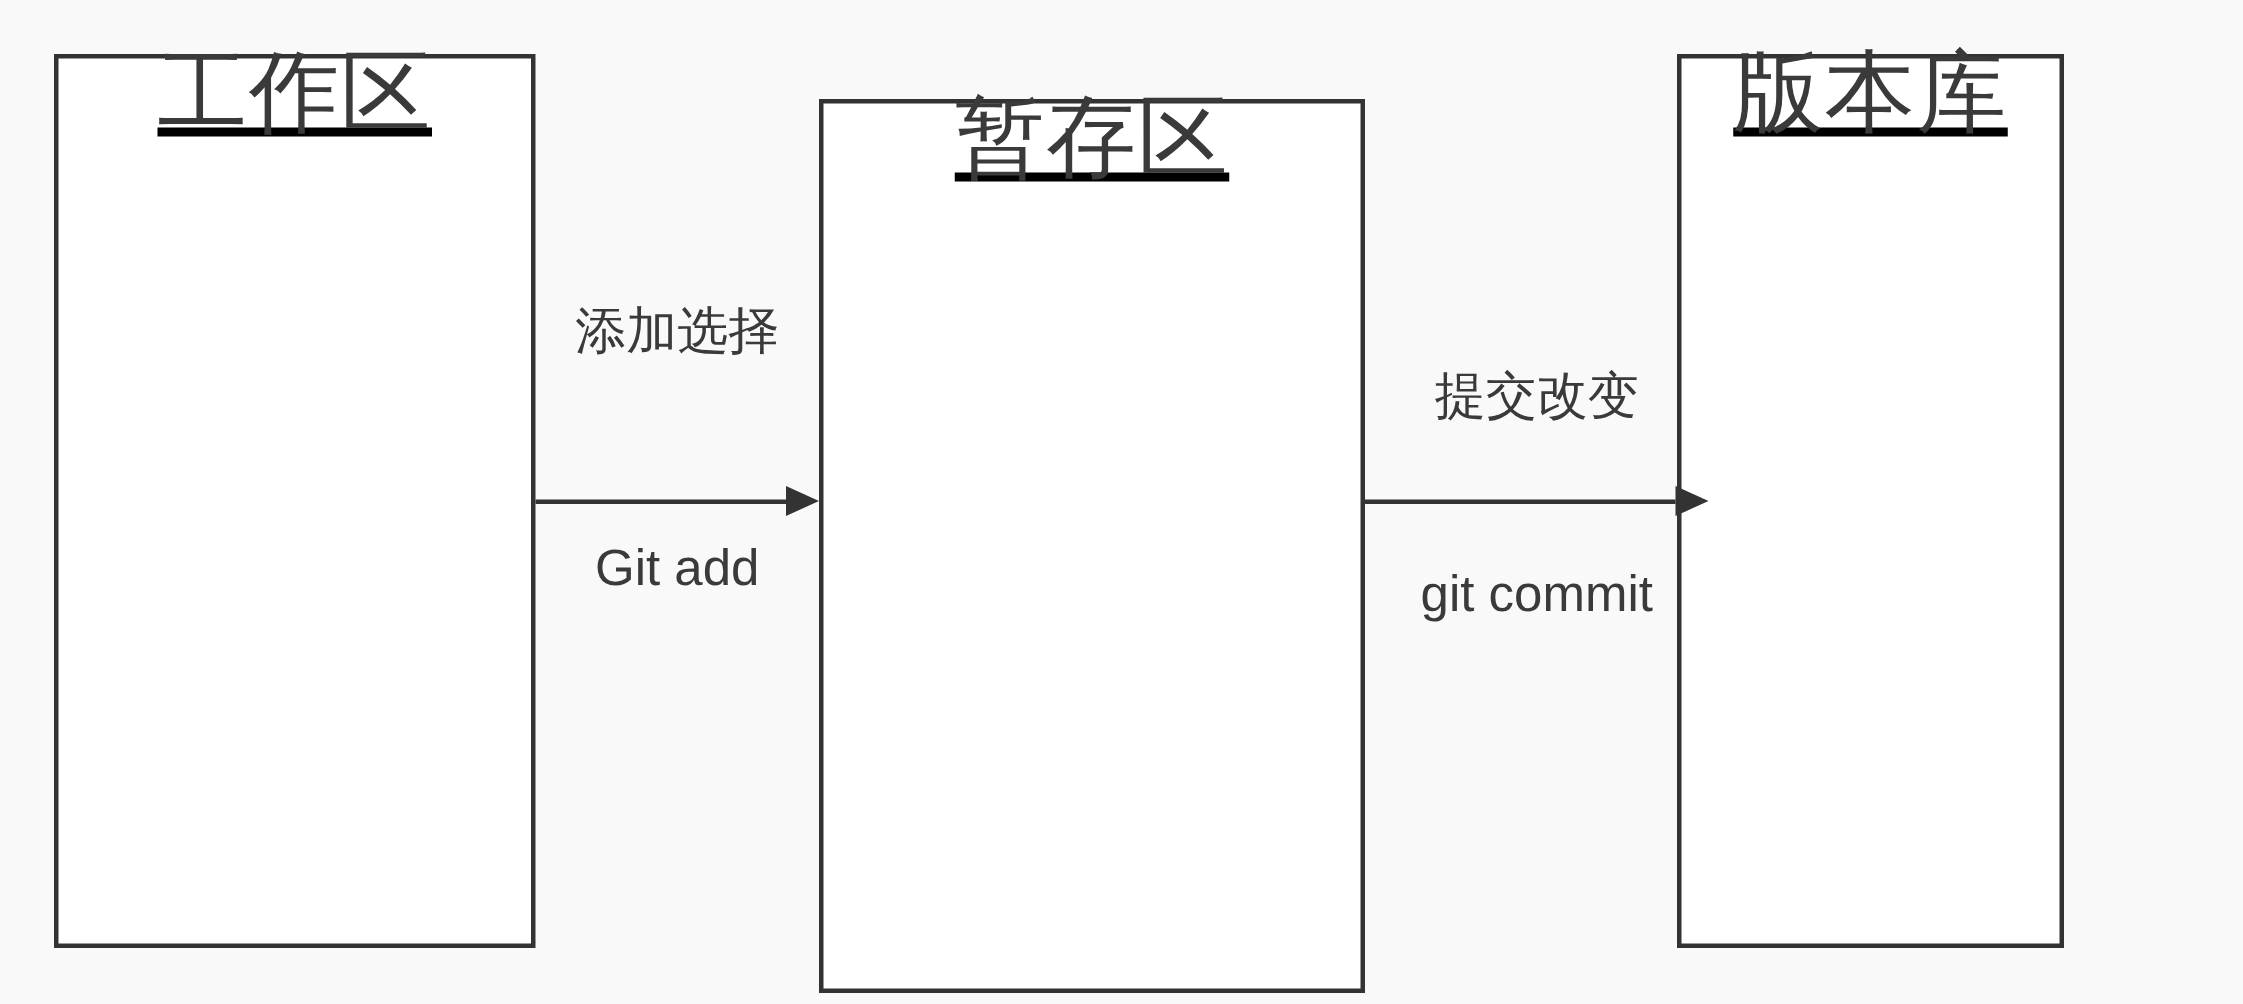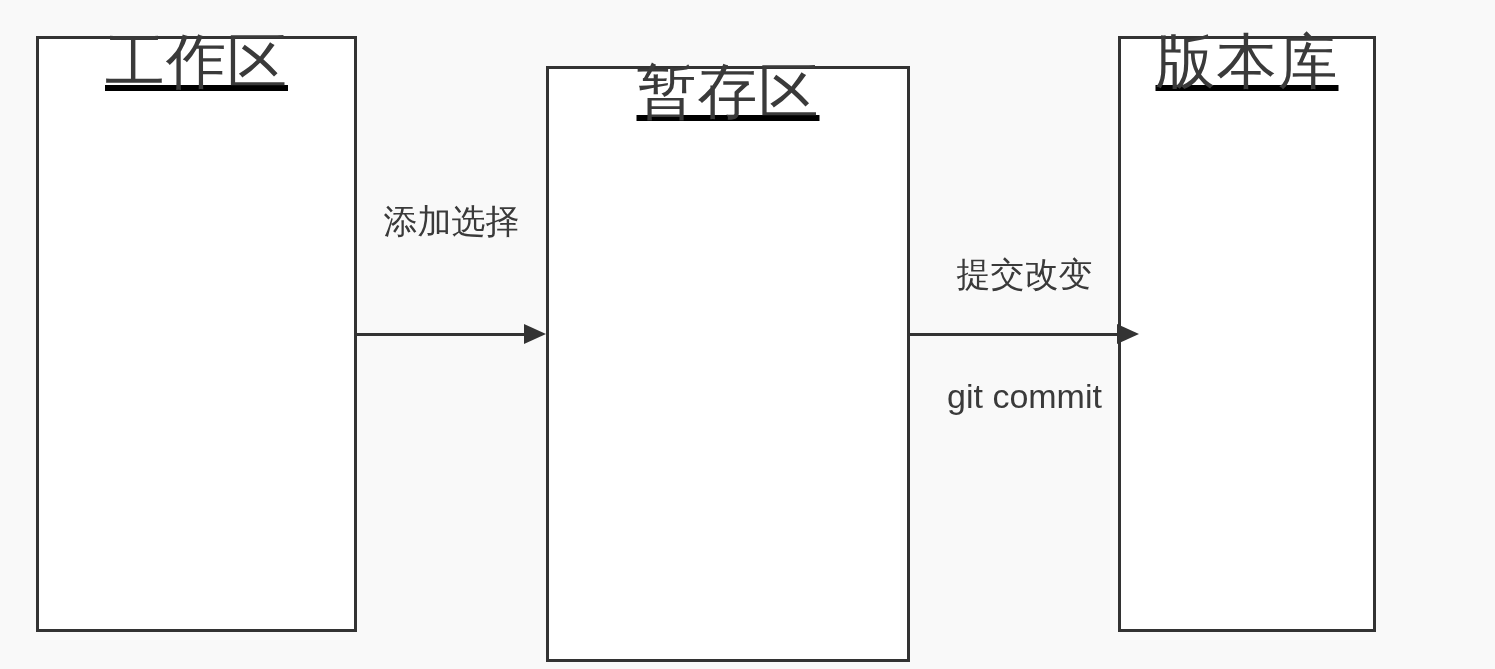--- a/index.html
+++ b/index.html
@@ -64,21 +64,21 @@
   .arrow-label {
     position: absolute;
     color: var(--text);
     font-size: 34px;
     line-height: 47px;
     text-align: center;
     white-space: nowrap;
   }
   .label-add-top      { left: 357px; width: 189px; top: 198px; }
   .label-add-bottom   { left: 357px; width: 189px; top: 356px; }
-  .label-commit-top   { left: 910px; width: 229px; top: 251px; }
+  .label-commit-top   { left: 910px; width: 229px; top: 241px; }
   .label-commit-bottom{ left: 910px; width: 229px; top: 373px; }
 </style>
 </head>
 <body>
 
 <div class="canvas">
 
   <div class="node-box box-working">
     <span class="box-label">工作区</span>
   </div>
@@ -89,19 +89,20 @@
 
   <div class="node-box box-repo">
     <span class="box-label">版本库</span>
   </div>
 
   <div class="arrow-line arrow-line-add"></div>
   <div class="arrow-head arrow-head-add"></div>
   <div class="arrow-label label-add-top">
     <div>添加选择</div>
   </div>
+  <div class="arrow-label label-add-bottom">Git add</div>
 
   <div class="arrow-line arrow-line-commit"></div>
   <div class="arrow-head arrow-head-commit"></div>
   <div class="arrow-label label-commit-top">提交改变</div>
   <div class="arrow-label label-commit-bottom">git commit</div>
 
 </div>
 
 </body></html>

